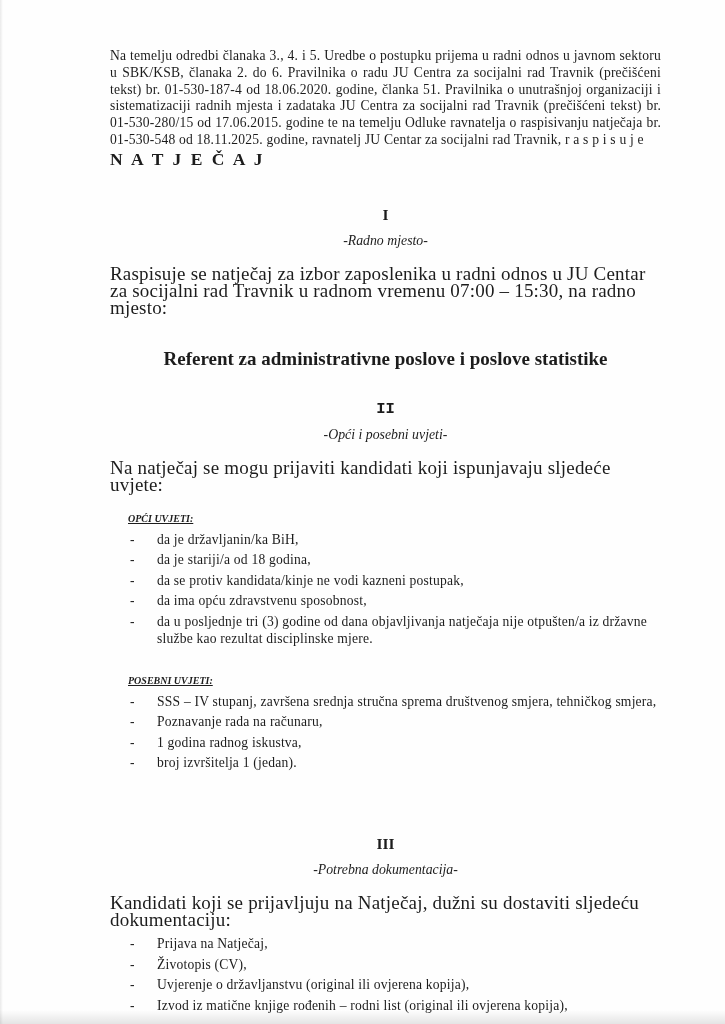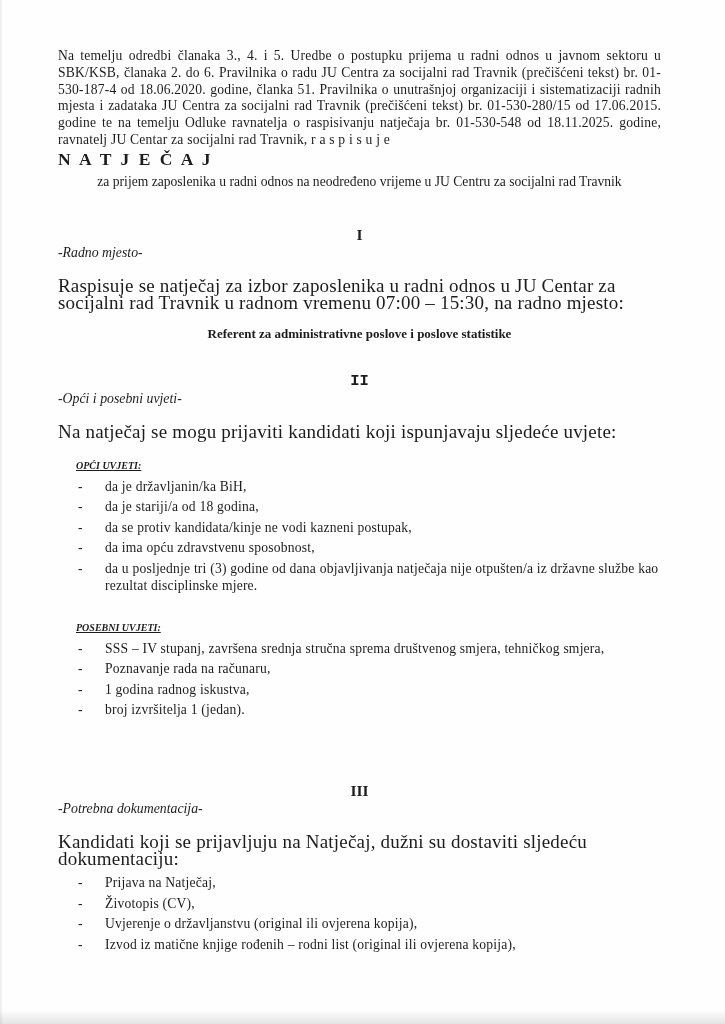--- a/index.html
+++ b/index.html
@@ -9,21 +9,21 @@
     background: #fefefe;
     position: relative;
     overflow: hidden;
     font-family: "Liberation Serif", "DejaVu Serif", serif;
     color: #1c1c1c;
     -webkit-font-smoothing: antialiased;
   }
   .page {
     position: absolute;
     top: 0; left: 0; right: 0; bottom: 0;
-    padding: 48px 64px 0 58px;
+    padding: 48px 64px 0 110px;
     box-sizing: border-box;
   }
   
   .edge-left {
     position: absolute; left: 0; top: 0; bottom: 0; width: 3px;
     background: linear-gradient(to right, rgba(0,0,0,0.08), rgba(0,0,0,0));
   }
   .edge-bottom {
     position: absolute; left: 0; right: 0; bottom: 0; height: 14px;
     background: linear-gradient(to bottom, rgba(0,0,0,0), rgba(0,0,0,0.10));
@@ -47,40 +47,40 @@
     line-height: 17px;
     margin-top: 3px;
   }
   .sec-numeral {
     text-align: center;
     font-weight: bold;
     font-size: 15.5px;
     line-height: 18px;
   }
   .sec-heading {
-    text-align: left;
+    text-align: center;
     font-style: italic;
     font-size: 13.8px;
     line-height: 18px;
-    margin-top: 0;
+    margin-top: 8px;
   }
   .sec-i .sec-numeral { margin-top: 36px; }
   .sec-ii .sec-numeral { margin-top: 30px; font-family: Liberation Mono, monospace; }
   .sec-iii .sec-numeral { margin-top: 64px; }
   .body-par {
     font-size: 19px;
     line-height: 17px;
     margin-top: 15px;
     letter-spacing: 0.2px;
   }
   .job-title {
     text-align: center;
     font-weight: bold;
-    font-size: 13px;
-    margin-top: 15px;
+    font-size: 19px;
+    margin-top: 32px;
   }
   .cond-label {
     margin-top: 20px;
     margin-left: 18px;
     font-weight: bold;
     font-style: italic;
     font-size: 10px;
     text-decoration: underline;
   }
   .cond-label.second { margin-top: 28px; }
@@ -105,21 +105,20 @@
   }
 </style>
 </head>
 <body>
 
 <div class="page">
 
   <p class="intro">Na temelju odredbi članaka 3., 4. i 5. Uredbe o postupku prijema u radni odnos u javnom sektoru u SBK/KSB, članaka 2. do 6. Pravilnika o radu JU Centra za socijalni rad Travnik (prečišćeni tekst) br. 01-530-187-4 od 18.06.2020. godine, članka 51. Pravilnika o unutrašnjoj organizaciji i sistematizaciji radnih mjesta i zadataka JU Centra za socijalni rad Travnik (prečišćeni tekst) br. 01-530-280/15 od 17.06.2015. godine te na temelju Odluke ravnatelja o raspisivanju natječaja br. 01-530-548 od 18.11.2025. godine, ravnatelj JU Centar za socijalni rad Travnik, r a s p i s u j e</p>
 
   <p class="doc-title">N A T J E Č A J</p>
-  <p class="doc-subtitle">za prijem zaposlenika u radni odnos na neodređeno vrijeme u JU Centru za socijalni rad Travnik</p>
 
   <div class="sec-i">
     <p class="sec-numeral">I</p>
     <p class="sec-heading">-Radno mjesto-</p>
     <p class="body-par">Raspisuje se natječaj za izbor zaposlenika u radni odnos u JU Centar za socijalni rad Travnik u radnom vremenu 07:00 – 15:30, na radno mjesto:</p>
     <p class="job-title">Referent za administrativne poslove i poslove statistike</p>
   </div>
 
   <div class="sec-ii">
     <p class="sec-numeral">II</p>

